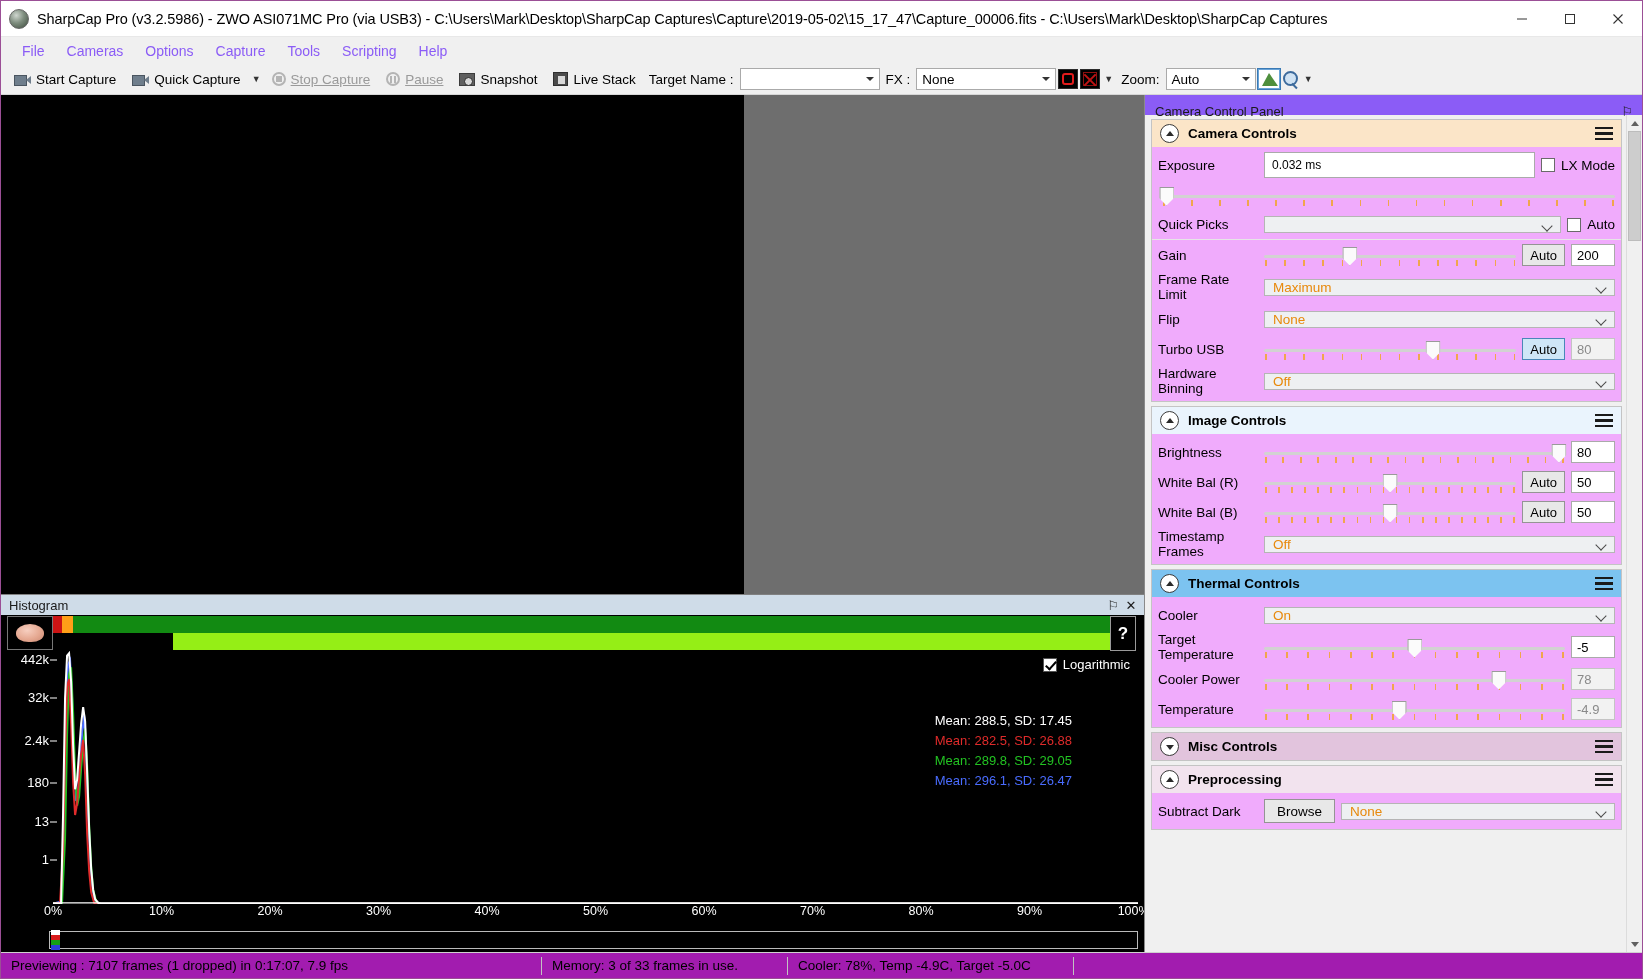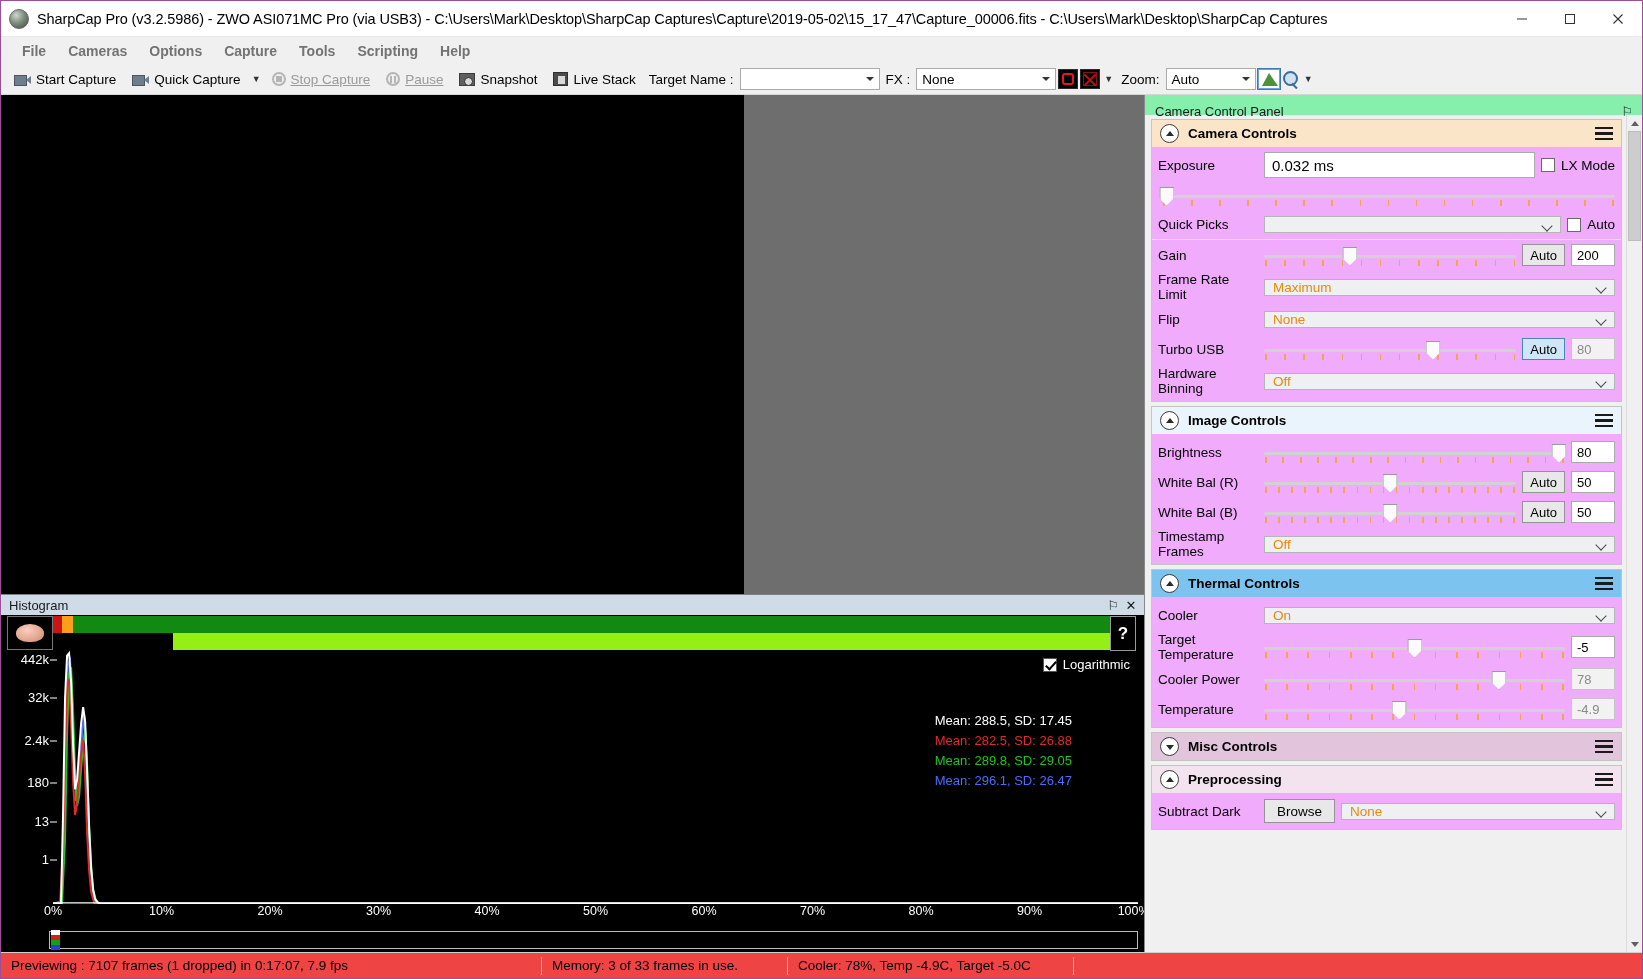--- a/index.html
+++ b/index.html
@@ -47,21 +47,21 @@
 
   
   .menubar {
     height: 27px; flex: 0 0 27px;
     display: flex; align-items: center;
     padding-left: 10px;
     background: #f0f0f0;
     font-size: 14px;
   }
   .menu-item {
-    padding: 4px 11px; cursor: default; color: #737373; font-weight: bold;
+    padding: 4px 11px; cursor: default; color: #8b5cf6;
   }
 
   
   .toolbar {
     height: 31px; flex: 0 0 31px;
     display: flex; align-items: center;
     padding: 0 6px;
     background: #f0f0f0;
     border-bottom: 1px solid #d6d6d6;
     font-size: 13.5px;
@@ -287,21 +287,21 @@
   }
   .footer-swatch i { flex: 1 1 auto; }
 
   
   .dock {
     flex: 0 0 498px; display: flex; flex-direction: column;
     background: #f0f0f0; border-left: 1px solid #8a8a8a;
     min-height: 0;
   }
   .dock-head {
-    height: 20px; flex: 0 0 20px; background: #86efac;
+    height: 20px; flex: 0 0 20px; background: #8b5cf6;
     display: flex; align-items: center; padding: 12px 6px 0 10px;
     font-size: 13px; color: #1a1a1a;
   }
   .dock-head .spacer { flex: 1 1 auto; }
   .dock-head .pin { width: 18px; text-align: center; cursor: default; }
   .dock-body { flex: 1 1 auto; display: flex; min-height: 0; }
   .panel {
     flex: 1 1 auto; overflow: hidden; padding: 4px 4px 0 6px;
     min-width: 0;
   }
@@ -365,21 +365,21 @@
   }
   .row.sep { border-bottom: 1px solid #e6e6e6; }
   .lbl {
     width: 100px; flex: 0 0 100px; font-size: 13.5px;
     line-height: 15px; color: #000;
   }
   .ctrl { flex: 1 1 auto; min-width: 0; }
 
   .textbox {
     height: 26px; border: 1px solid #aaa; background: #fff;
-    display: flex; align-items: center; padding: 12px 7px; font-size: 15px;
+    display: flex; align-items: center; padding: 12px 7px; font-size: 12px;
     width: 100%;
   }
   .dropdown {
     height: 17px; border: 1px solid #b5b5b5; background: #eef0f2;
     display: flex; align-items: center; padding: 0 22px 0 8px;
     position: relative; font-size: 13.5px; color: #e8890c; width: 100%;
   }
   .dropdown.grey { color: #555; }
   .dropdown .chevd {
     position: absolute; right: 7px; top: 50%; transform: translateY(-50%);
@@ -423,21 +423,21 @@
     width: 14px; height: 14px; background: #fff; border: 1px solid #6a6a6a;
   }
   .browse-btn {
     height: 24px; padding: 0 12px; border: 1px solid #949494;
     background: #e8e8e8; display: flex; align-items: center;
     font-size: 13.5px; flex: 0 0 auto;
   }
 
   
   .statusbar {
-    height: 26px; flex: 0 0 26px; background: #ef4444;
+    height: 26px; flex: 0 0 26px; background: #a21caf;
     display: flex; align-items: center; border-top: 1px solid #d0d0d0;
     font-size: 13.5px;
   }
   .st-cell { padding: 0 10px; height: 100%; display: flex; align-items: center; white-space: nowrap; }
   .st-div { width: 1px; height: 18px; background: #c2c2c2; }
 </style>
 </head>
 <body>
 
 <div class="app">

